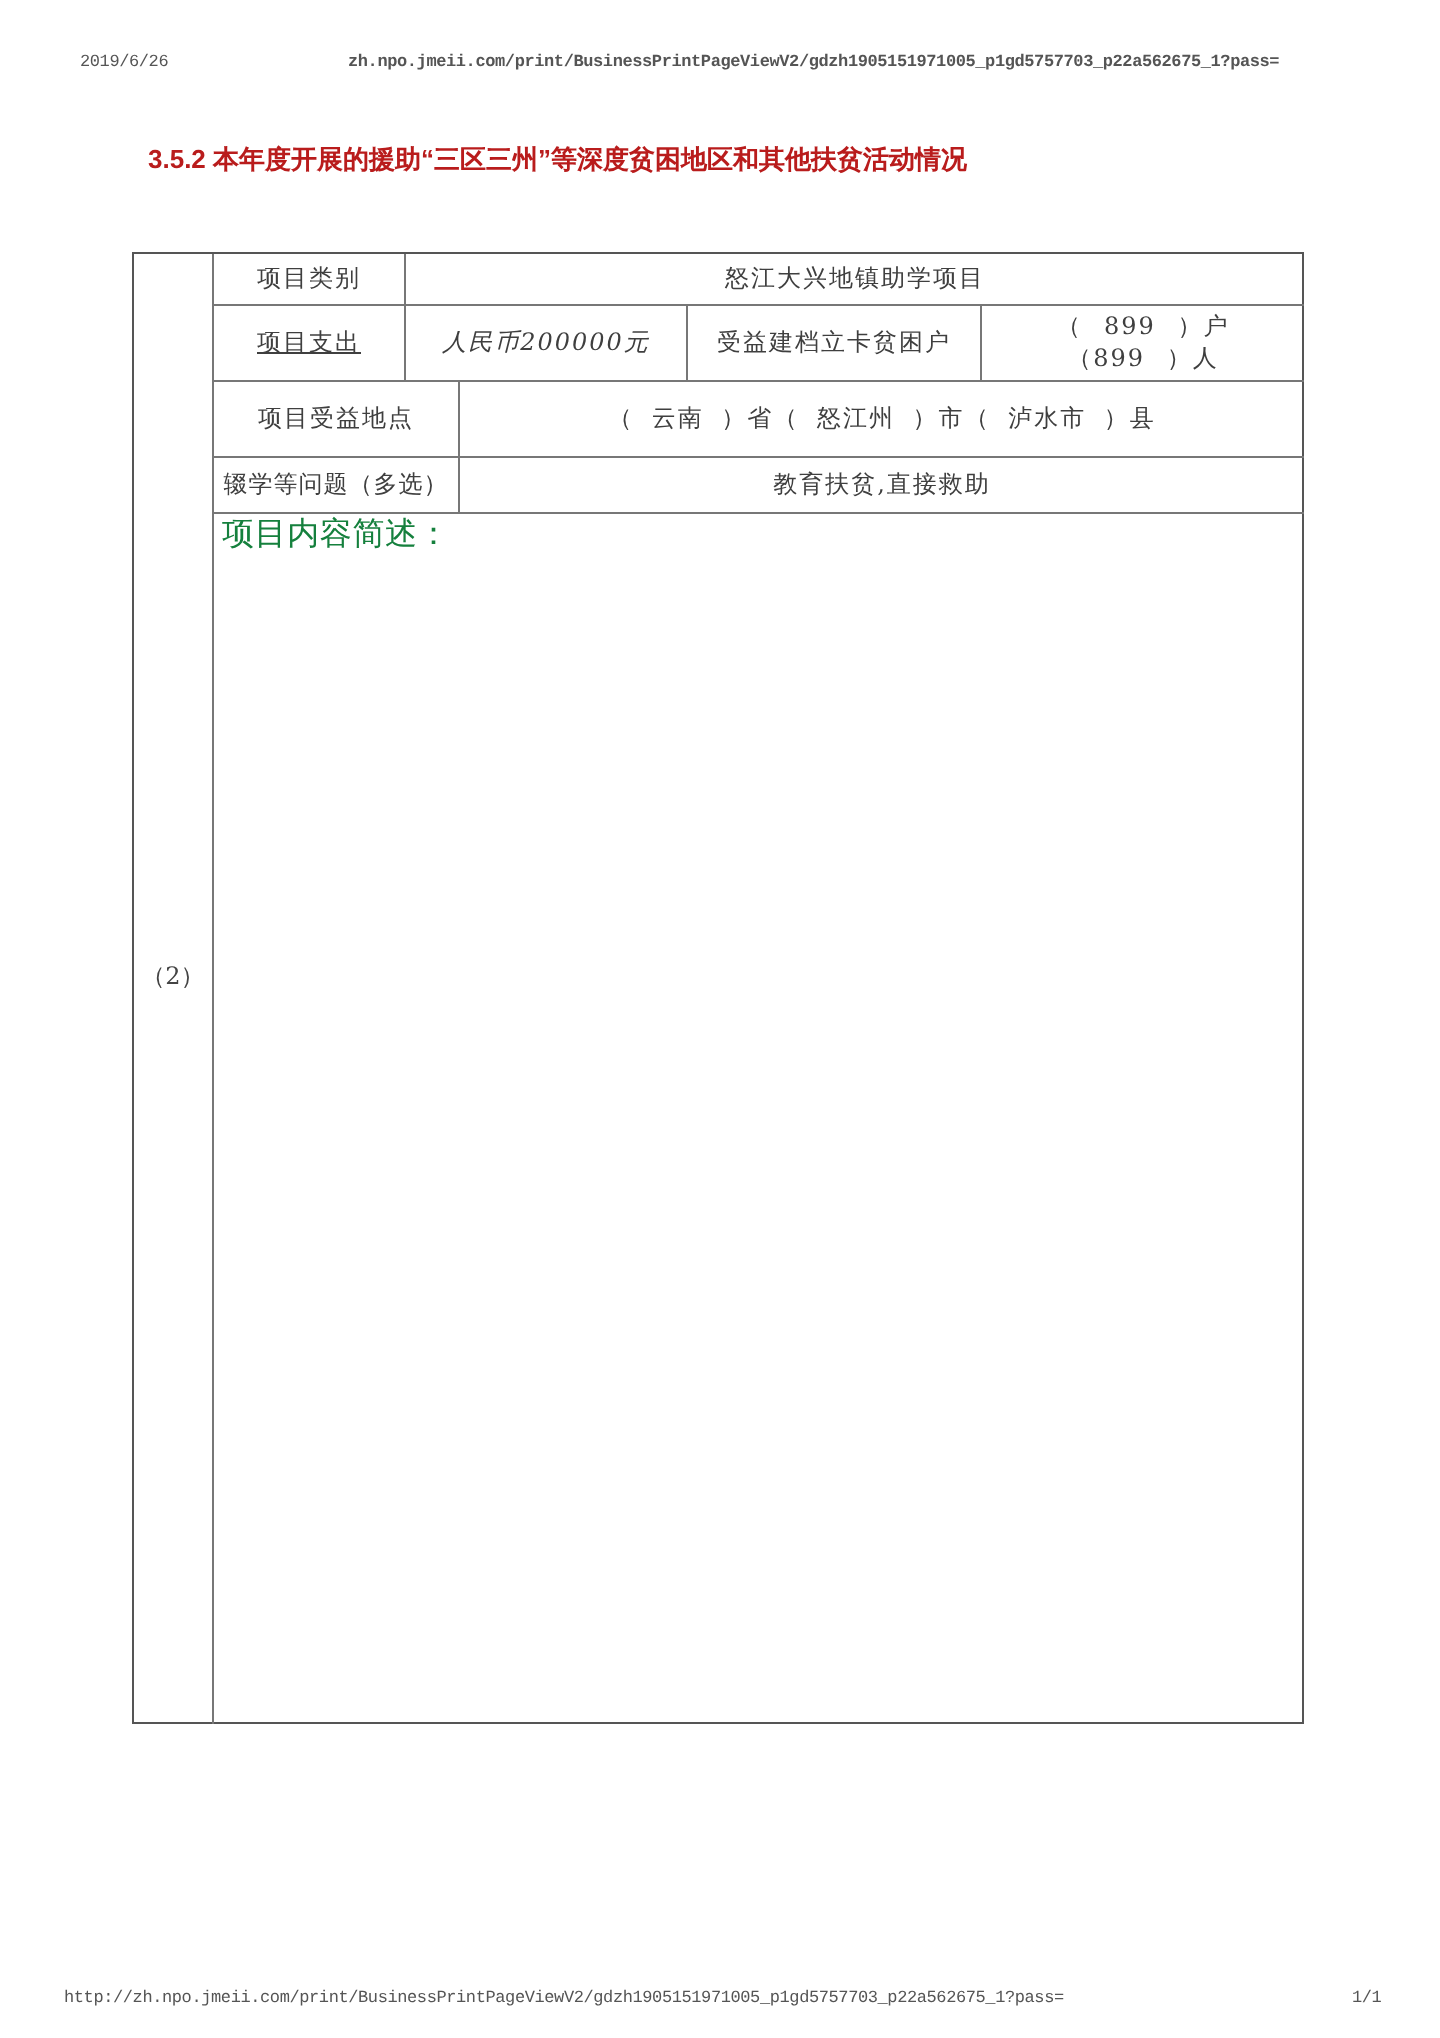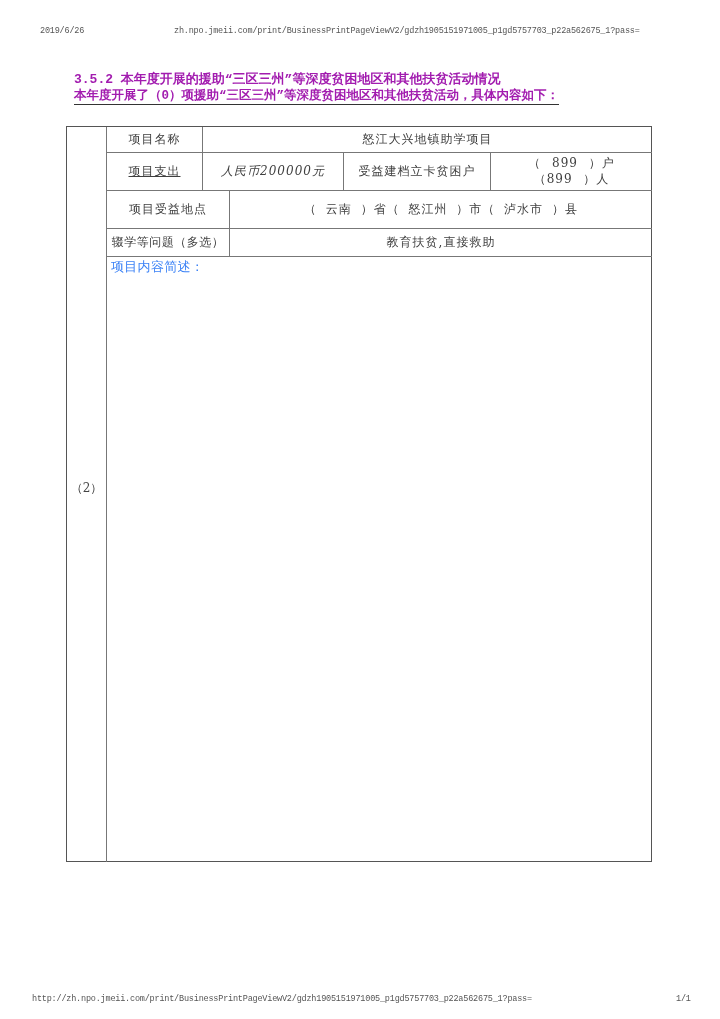--- a/index.html
+++ b/index.html
@@ -7,80 +7,79 @@
     width: 720px; height: 1019px; position: relative; overflow: hidden;
     background: #ffffff; color: #3a3a3a;
     font-family: "DejaVu Serif", "Liberation Serif", serif;
   }
   .hdr, .ftr {
     position: absolute; font-size: 8.5px; color: #555;
     font-family: "Liberation Mono", "DejaVu Sans Mono", monospace;
     white-space: nowrap; letter-spacing: -0.2px;
   }
   .hdr-date { left: 40px; top: 26px; }
-  .hdr-url { left: 174px; top: 26px; }
+  .hdr-url { left: 174px; top: 26px; font-weight: bold; }
   .ftr-url { left: 32px; top: 994px; }
   .ftr-page { left: 676px; top: 994px; }
 
   .title-block {
     position: absolute; left: 74px; top: 72px;
-    font-family: Liberation Mono, monospace;
-    font-weight: bold; color: #a21caf; font-size: 12.5px; line-height: 16px;
+    font-family: Liberation Sans, sans-serif;
+    font-weight: bold; color: #b91c1c; font-size: 12.5px; line-height: 16px;
   }
   .title-block .t1 { font-size: 13px; }
   .title-block .t3 { border-bottom: 1.5px solid #333; padding-bottom: 0px; }
 
   .tbl-outer {
     position: absolute; left: 66px; top: 126px; width: 586px; height: 736px;
     border: 1.5px solid #555; box-sizing: border-box;
   }
   .line { position: absolute; background: #777; }
   .cell {
     position: absolute; display: flex; align-items: center; justify-content: center;
     font-size: 12px; color: #3f3f3f; letter-spacing: 1px; box-sizing: border-box;
     text-align: center;
   }
   .seq {
     position: absolute; left: 66px; top: 480px; width: 41px; text-align: center;
     font-size: 12px; color: #444;
   }
   .desc {
     position: absolute; left: 111px; top: 258px; width: 538px;
-    font-size: 13px; line-height: 18.5px; color: #3b82f6; letter-spacing: 0.3px;
+    font-size: 16px; line-height: 18.5px; color: #15803d; letter-spacing: 0.3px;
     text-align: justify;
   }
   .desc p { margin: 0; }
 </style>
 </head>
 <body>
 
 <div class="hdr hdr-date">2019/6/26</div>
 <div class="hdr hdr-url">zh.npo.jmeii.com/print/BusinessPrintPageViewV2/gdzh1905151971005_p1gd5757703_p22a562675_1?pass=</div>
 
 <div class="title-block">
   <div class="t1">3.5.2 本年度开展的援助“三区三州”等深度贫困地区和其他扶贫活动情况</div>
-  <div class="t3">本年度开展了（0）项援助“三区三州”等深度贫困地区和其他扶贫活动，具体内容如下：</div>
 </div>
 
 <div class="tbl-outer"></div>
 
 <div class="line" style="left:106px; top:127px; width:1px; height:735px;"></div>
 
 <div class="line" style="left:107px; top:152px; width:545px; height:1px;"></div>
 <div class="line" style="left:107px; top:190px; width:545px; height:1px;"></div>
 <div class="line" style="left:107px; top:228px; width:545px; height:1px;"></div>
 <div class="line" style="left:107px; top:256px; width:545px; height:1px;"></div>
 
 <div class="line" style="left:202px; top:127px; width:1px; height:63px;"></div>
 <div class="line" style="left:343px; top:152px; width:1px; height:38px;"></div>
 <div class="line" style="left:490px; top:152px; width:1px; height:38px;"></div>
 
 <div class="line" style="left:229px; top:190px; width:1px; height:66px;"></div>
 
-<div class="cell" style="left:107px; top:127px; width:95px; height:25px;">项目名称</div>
+<div class="cell" style="left:107px; top:127px; width:95px; height:25px;">项目类别</div>
 <div class="cell" style="left:203px; top:127px; width:449px; height:25px;">怒江大兴地镇助学项目</div>
 
 <div class="cell" style="left:107px; top:152px; width:95px; height:38px;text-decoration:underline;">项目支出</div>
 <div class="cell" style="left:203px; top:152px; width:140px; height:38px;font-style:italic;">人民币200000元</div>
 <div class="cell" style="left:344px; top:152px; width:146px; height:38px;">受益建档立卡贫困户</div>
 <div class="cell" style="left:491px; top:152px; width:161px; height:38px; padding:0 14px; line-height:16px; word-spacing:6px;">（ 899 ）户 （899 ）人</div>
 
 <div class="cell" style="left:107px; top:190px; width:122px; height:38px;">项目受益地点</div>
 <div class="cell" style="left:230px; top:190px; width:422px; height:38px; word-spacing:4px;">（ 云南 ）省（ 怒江州 ）市（ 泸水市 ）县</div>
 

